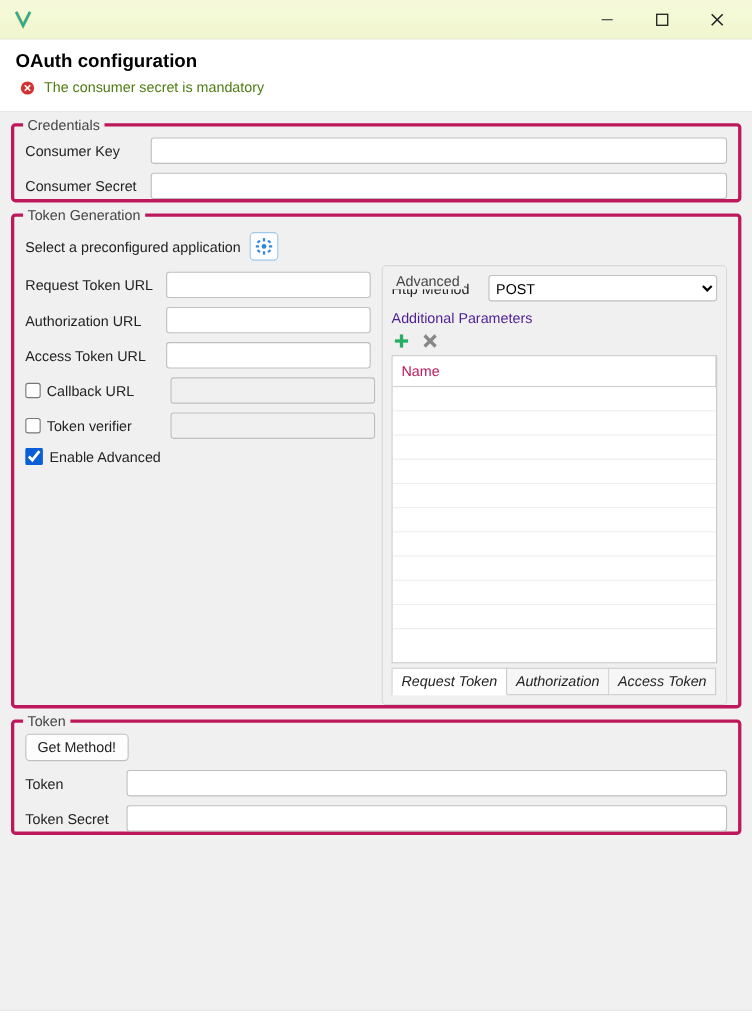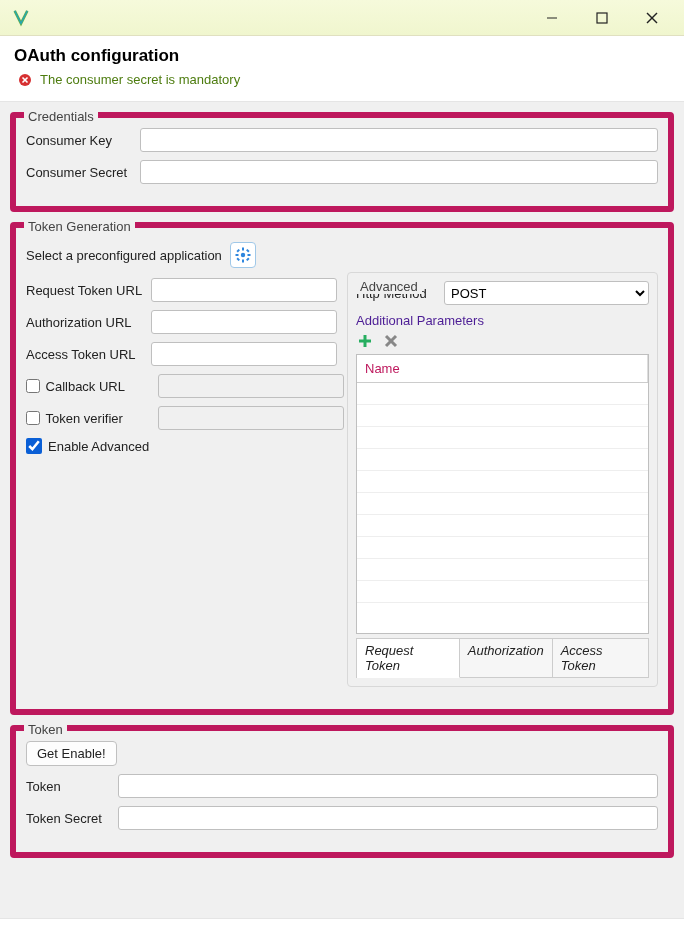--- a/index.html
+++ b/index.html
@@ -8,21 +8,21 @@
 .logo { width: 18px; height: 18px; margin-left: 4px; }
 .titlebar-spacer { flex: 1; }
 .titlebtns { display: flex; gap: 10px; align-items: center; margin-right: 4px; }
 .titlebtn { width: 40px; height: 28px; display: flex; align-items: center; justify-content: center; }
 .titlebtn svg { width: 14px; height: 14px; }
 .header { padding: 10px 14px 14px 14px; background: #fff; }
 .header h1 { margin: 0 0 6px 0; font-size: 17px; font-weight: 700; color: #000000; }
 .errline { display: flex; align-items: center; gap: 8px; margin-left: 4px; }
 .errline .msg { color: #4d7c0f; }
 .content { background: #f0f0f0; padding: 10px; border-top: 1px solid #e5e5e5; border-bottom: 1px solid #e5e5e5; height: 818px; }
-.group { border: 6px solid #be185d; border-radius: 4px; margin-bottom: 10px; padding: 10px 10px 22px 10px; position: relative; background: #f0f0f0; }
+.group { border: 3px solid #be185d; border-radius: 4px; margin-bottom: 10px; padding: 10px 10px 0 10px; position: relative; background: #f0f0f0; }
 .group-title { position: absolute; top: -9px; left: 8px; background: #f0f0f0; padding: 0 4px; color: #444; }
 .row { display: flex; align-items: center; margin-bottom: 8px; gap: 6px; }
 .row:last-child { margin-bottom: 0; }
 .label { white-space: nowrap; color: #222; }
 .field { flex: 1; height: 24px; border: 1px solid #bfbfbf; border-radius: 3px; background: #fff; padding: 0 4px; }
 .field.disabled { background: #f0f0f0; }
 select.field { padding: 0 2px; }
 .preconf { display: flex; align-items: center; gap: 8px; margin: 4px 0 10px 0; }
 .gearbtn { width: 26px; height: 26px; border: 1px solid #a0c8e8; border-radius: 4px; background: #fff; display: flex; align-items: center; justify-content: center; }
 .twocol { display: flex; gap: 10px; }
@@ -209,21 +209,21 @@
             <div class="tab">Access Token</div>
           </div>
         </div>
       </div>
     </div>
   </div>
 
   <div class="group">
     <div class="group-title">Token</div>
     <div class="row">
-      <button class="getbtn">Get Enable!</button>
+      <button class="getbtn">Get Method!</button>
     </div>
     <div class="row tokenrow">
       <span class="label">Token</span>
       <input class="field" value="" style="">
     </div>
     <div class="row tokenrow">
       <span class="label">Token Secret</span>
       <input class="field" value="" style="">
     </div>
   </div>

